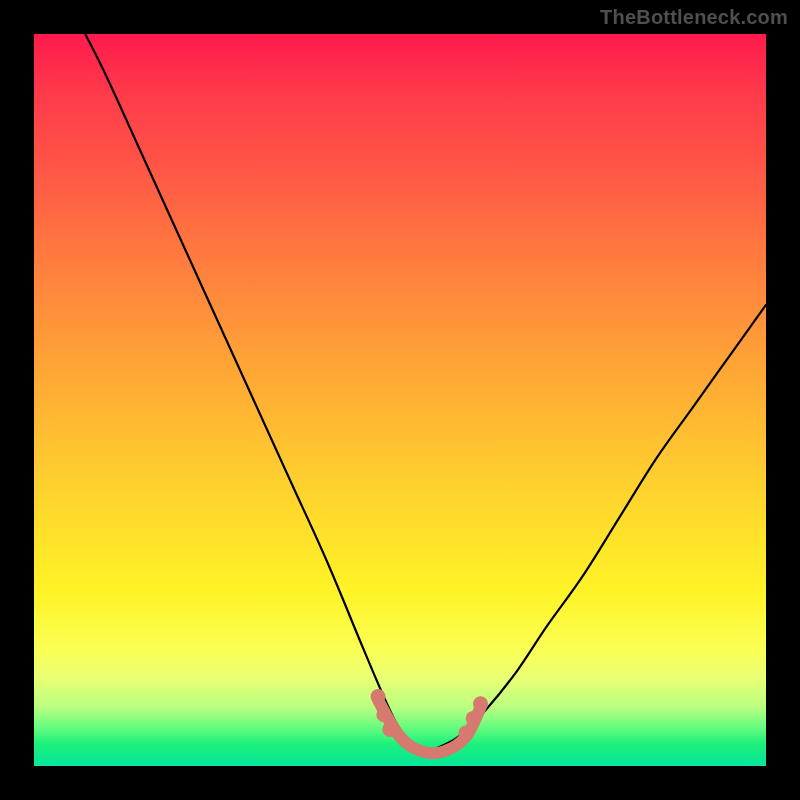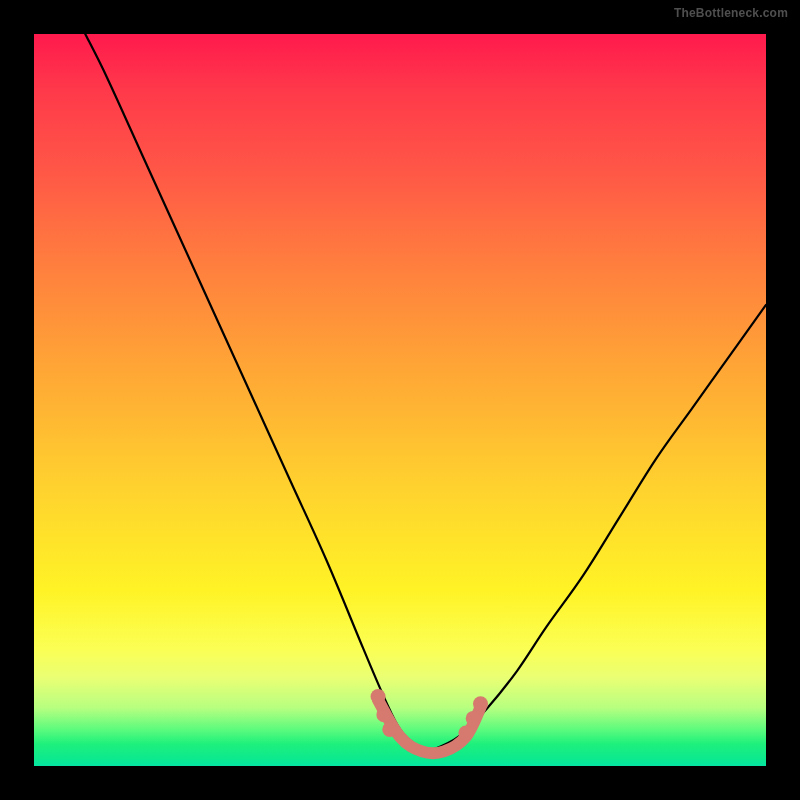--- a/index.html
+++ b/index.html
@@ -41,21 +41,21 @@
       #1ef07c 97%,
       #0ce98e 99%,
       #05e6a3 100%
     );
   }
   .attribution {
     position: absolute;
     top: 6px;
     right: 12px;
     color: #4f4f4f;
-    font-size: 12px;
+    font-size: 20px;
     font-weight: 700;
     letter-spacing: 0.2px;
     user-select: none;
   }
   svg.curves {
     position: absolute;
     left: 0;
     top: 0;
     width: 732px;
     height: 732px;

